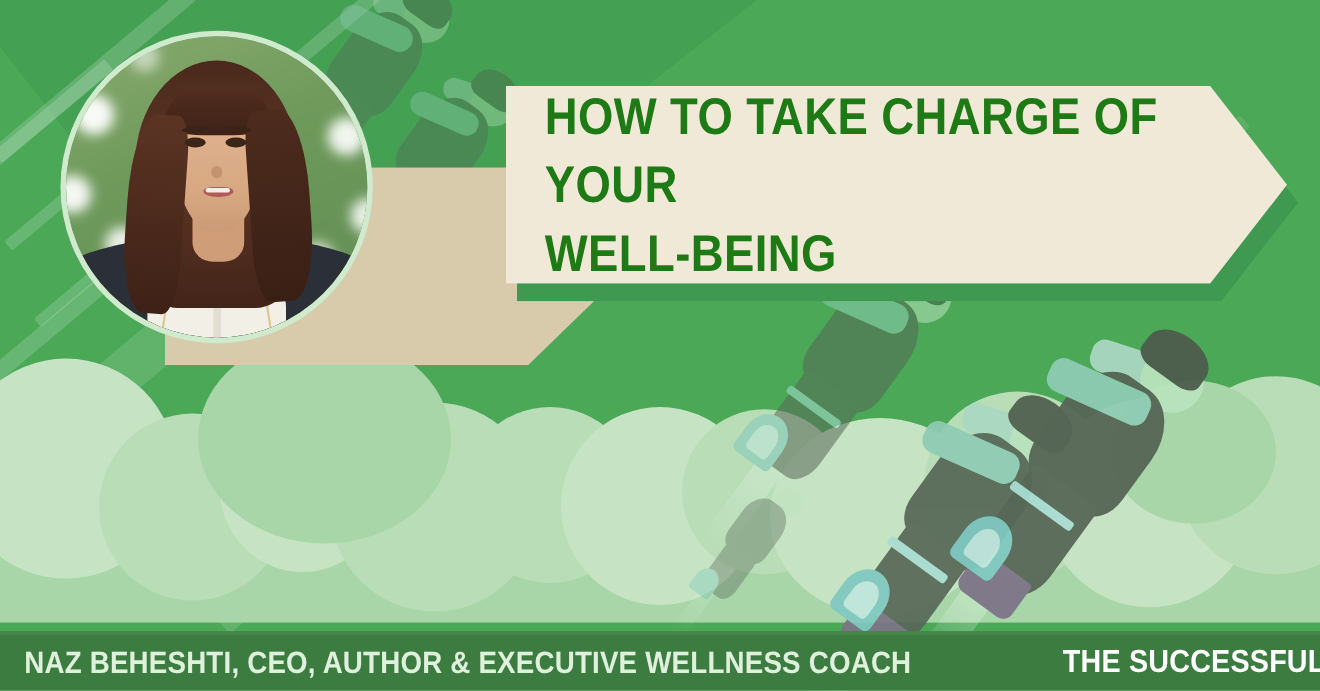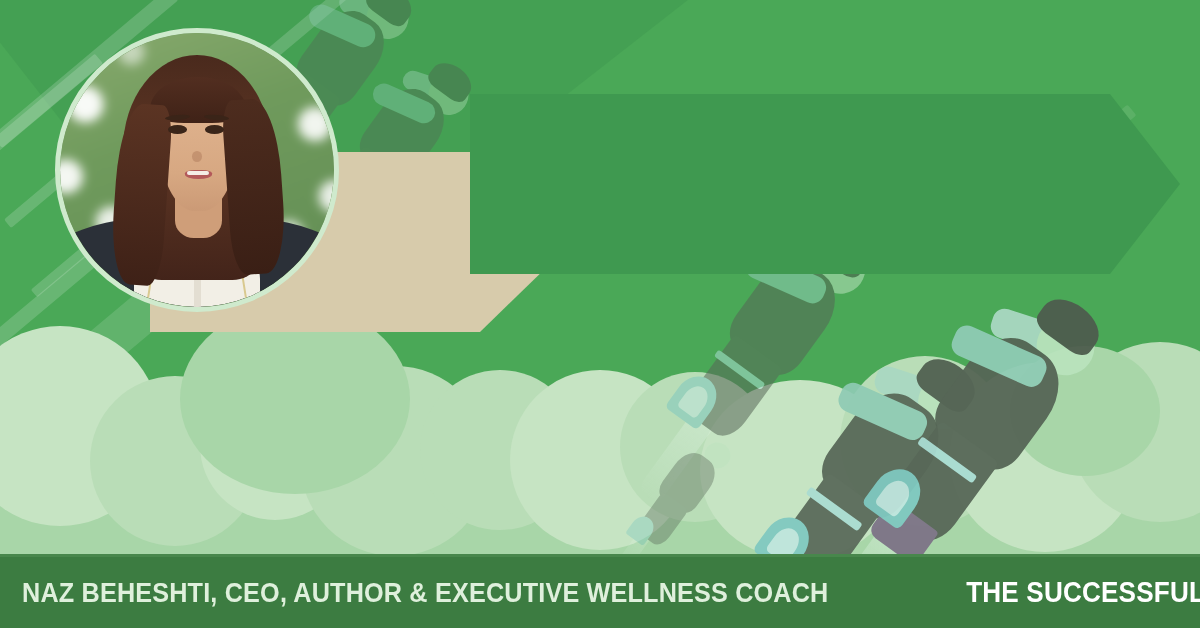--- a/index.html
+++ b/index.html
@@ -323,21 +323,21 @@
     left:48.2%; top:43%;
     width:3.6%; height:4%;
     background:rgba(170,118,86,.45);
     border-radius:50%;
   }
 
   
   .bottom-bar{
     position:absolute;
     left:0; right:0; bottom:0;
-    height:74px;
+    height:54px;
     background:#3c7c41;
     display:flex;
     align-items:center;
     justify-content:space-between;
     padding:0 22px;
     box-sizing:border-box;
     border-top:3px solid #48874c;
   }
   .guest-name{
     color:#dff0dc;
@@ -471,20 +471,24 @@
   <div class="flier ghosty" style="left:640px;top:420px;width:80px;height:150px;transform:rotate(36deg);">
     <div class="trail" style="left:28px;top:96px;width:14px;height:80px;"></div>
     <div class="head" style="left:34px;top:8px;width:26px;height:26px;"></div>
     <div class="suit" style="left:18px;top:30px;width:42px;height:58px;"></div>
     <div class="legs" style="left:24px;top:82px;width:32px;height:48px;"></div>
     <div class="jet" style="left:18px;top:112px;width:22px;height:26px;"></div>
   </div>
 
   <div class="ribbon-tail"></div>
   <div class="ribbon-shadow"></div>
+  <div class="ribbon">
+    <h1 class="ribbon-title">How to Take Charge of Your
+Well-Being</h1>
+  </div>
 
   <div class="portrait">
     <div class="photo">
       <div class="photo-bg"></div>
       <div class="photo-blazer"></div>
       <div class="photo-shirt"></div>
       <div class="photo-placket"></div>
       <div class="photo-chain-l"></div>
       <div class="photo-chain-r"></div>
       <div class="photo-collar-l"></div>

